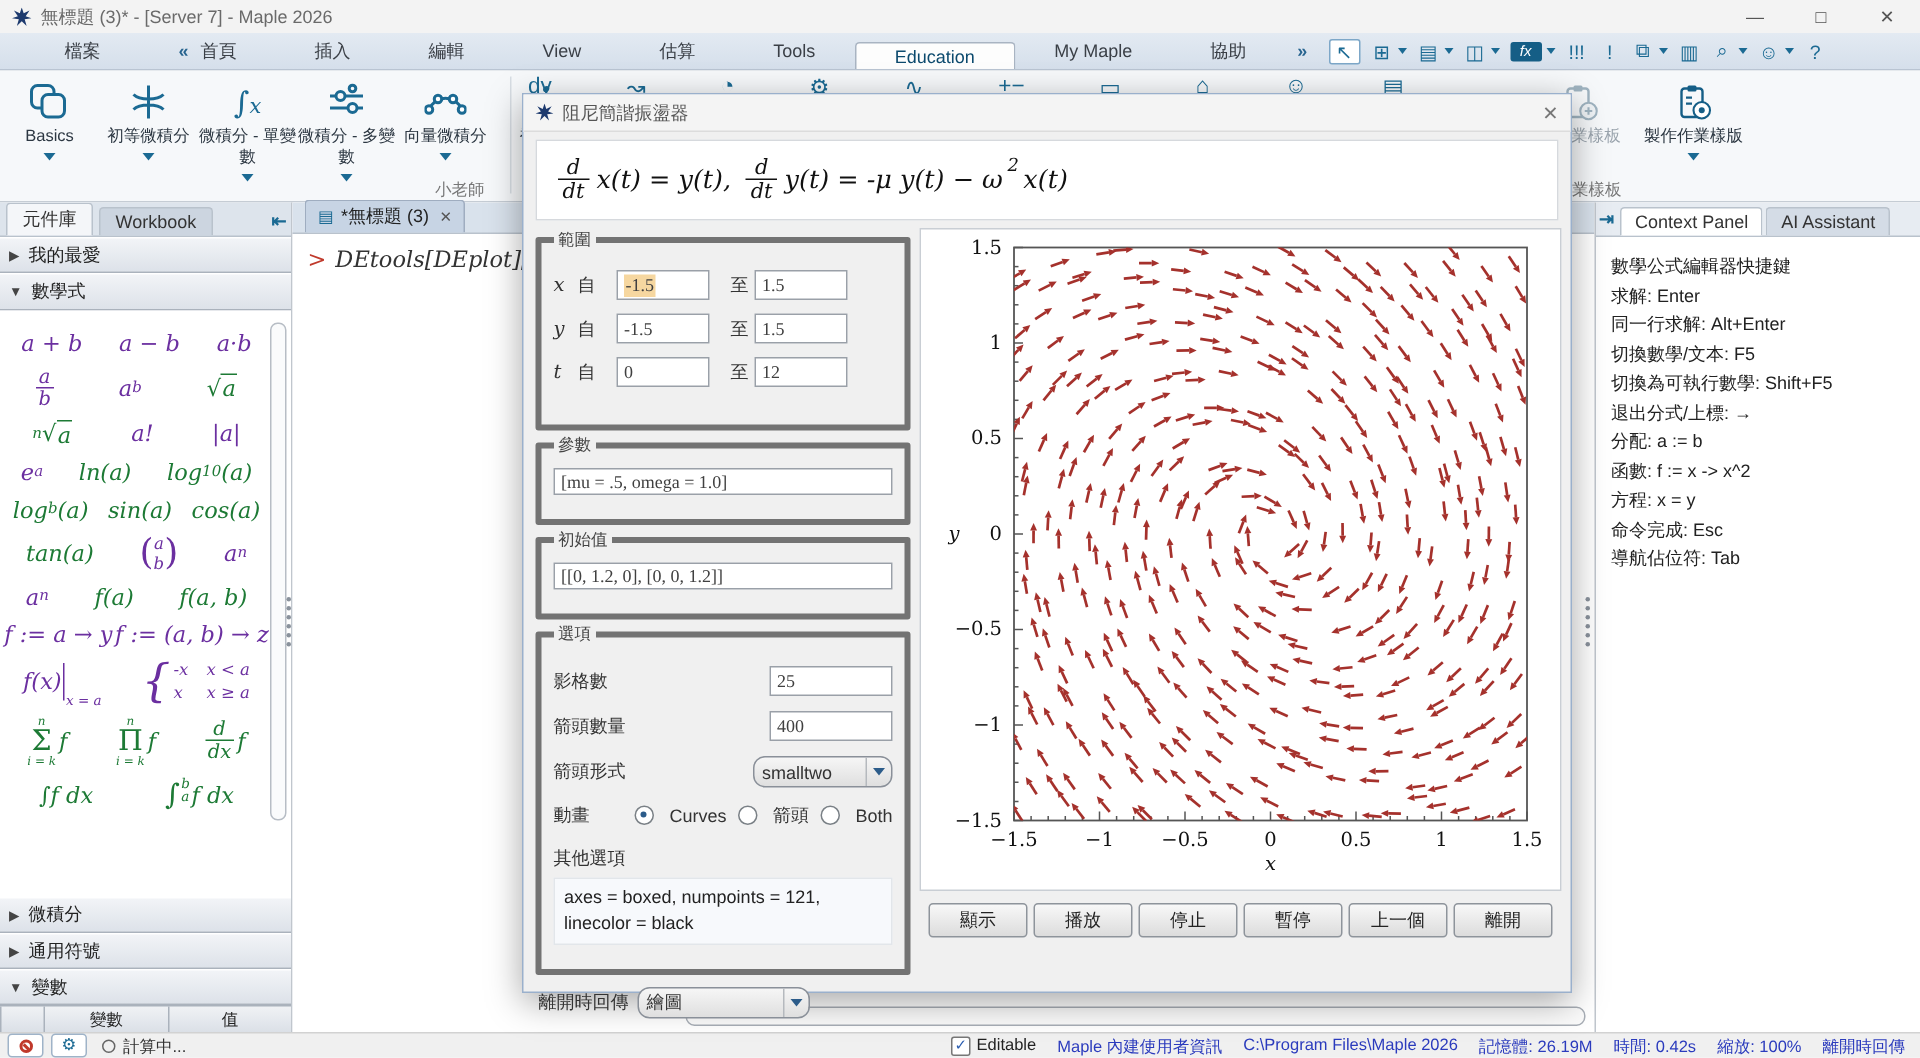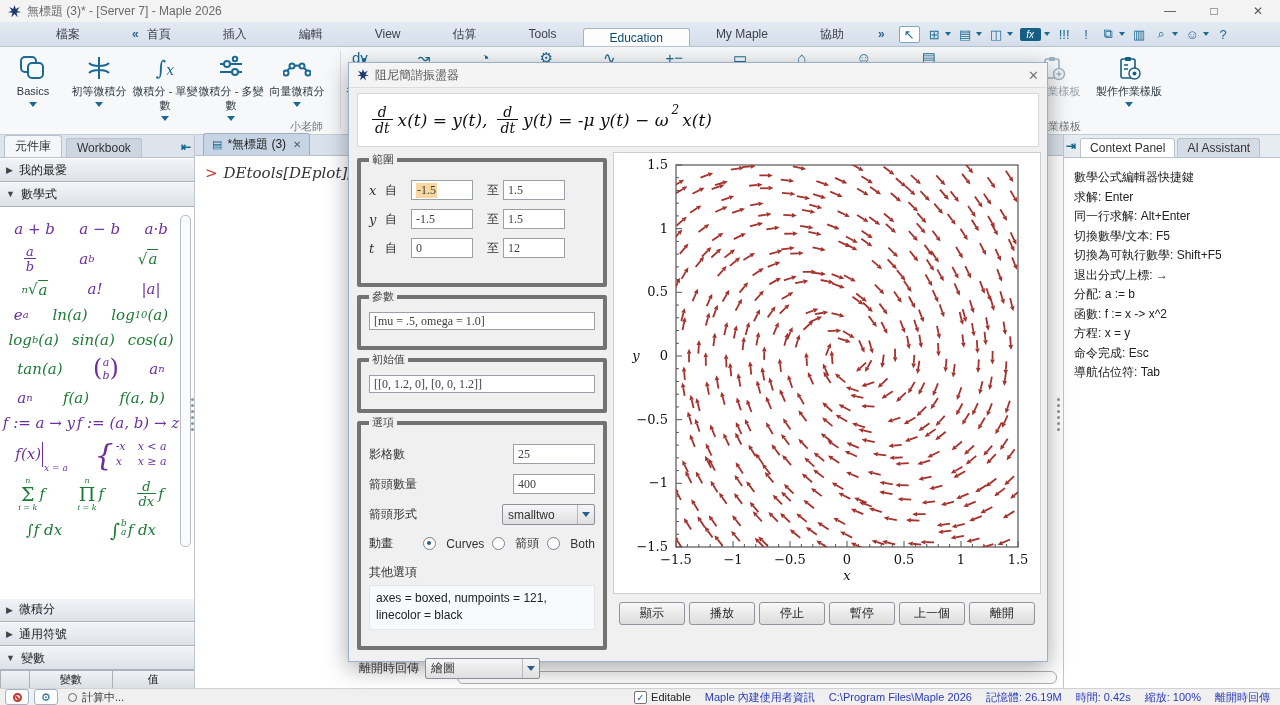--- a/index.html
+++ b/index.html
@@ -4,21 +4,21 @@
 <style>
   html,body{margin:0;padding:0;}
   body{width:1280px;height:705px;overflow:hidden;font-family:"Liberation Sans",sans-serif;background:#f0f0f0;position:relative;font-size:12px;color:#333;}
   #app{position:absolute;inset:0;}
   
   #titlebar{position:absolute;left:0;top:0;width:1280px;height:22px;background:#f3f3f3;display:flex;align-items:center;padding-left:8px;box-sizing:border-box;}
   #titlebar .ttl{color:#6a6a6a;font-size:12px;margin-left:6px;}
   .winctl{position:absolute;top:0;height:22px;width:44px;display:flex;align-items:center;justify-content:center;color:#555;font-size:12px;}
   
   #menubar{position:absolute;left:0;top:22px;width:1280px;height:25px;background:linear-gradient(#e3eaf2,#d5dfeb);border-bottom:1px solid #b9c4d2;box-sizing:border-box;display:flex;align-items:stretch;}
-  #menu-items{display:flex;align-items:stretch;padding-left:30px;}
+  #menu-items{display:flex;align-items:stretch;padding-left:17px;}
   .menu-item{display:flex;align-items:center;padding:0 26px;color:#3a3f46;font-size:12px;cursor:default;white-space:nowrap;}
   .menu-item.active-tab{background:#fdfdfd;border:1px solid #a9b4c2;border-bottom:none;border-radius:3px 3px 0 0;margin-top:6px;color:#0c4a6e;}
   .chev-back{color:#27648f;margin-right:8px;font-weight:bold;}
   #quickbar{display:flex;align-items:center;gap:3px;margin-left:4px;}
   .qitem{display:flex;align-items:center;color:#1b6a93;font-size:13px;padding:1px 2px;}
   .qitem .glyph{min-width:15px;text-align:center;}
   .qitem.boxed .glyph{border:1px solid #7da7c8;background:#fff;border-radius:2px;padding:0 2px;}
   .qitem.dark .glyph{background:#155e86;color:#fff;font-style:italic;font-size:10px;border-radius:2px;padding:1px 3px;}
   .qitem .chev{width:0;height:0;border-left:3px solid transparent;border-right:3px solid transparent;border-top:4px solid #1b6a93;margin-left:3px;}
   .ovflow{color:#27648f;font-weight:bold;padding:0 8px;display:flex;align-items:center;}
@@ -113,21 +113,21 @@
   fieldset{border:4px solid #737373;border-radius:2px;margin:0 0 2px 0;padding:4px 8px 16px;}
   legend{font-size:11px;color:#444;padding:0 3px;}
   .rngrow{display:grid;grid-template-columns:16px 26px 62px 30px 62px;align-items:center;margin:9px 0;}
   .rngvar{font-family:"DejaVu Serif",serif;font-style:italic;font-size:13px;}
   .lbl{font-size:12px;color:#333;}
   .fld{background:#fff;border:1px solid #9aa0a8;height:18px;display:flex;align-items:center;padding:0 4px;font-size:12px;color:#404040;font-family:Liberation Serif, serif;}
   .fld .hl{background:#f6d7a0;padding:0 1px;}
   .wide{width:100%;box-sizing:border-box;margin-top:4px;}
   .optrow{display:flex;align-items:center;justify-content:space-between;margin:10px 0;}
   .optrow .fld{width:72px;}
-  .sel{background:linear-gradient(#f6f6f6,#dfdfdf);border:1px solid #8a9099;border-radius:2px;height:19px;display:flex;align-items:center;font-size:12px;padding-left:5px;position:relative;}
+  .sel{background:linear-gradient(#f6f6f6,#dfdfdf);border:1px solid #8a9099;border-radius:8px;height:19px;display:flex;align-items:center;font-size:12px;padding-left:5px;position:relative;}
   .sel .sv{flex:1;}
   .sel .sarr{width:16px;height:100%;display:flex;align-items:center;justify-content:center;border-left:1px solid #b5b9be;}
   .sel .sarr::after{content:"";width:0;height:0;border-left:4px solid transparent;border-right:4px solid transparent;border-top:5px solid #2c5c8a;}
   #sel-style{width:86px;}
   .radios{display:flex;align-items:center;gap:8px;font-size:12px;}
   .radio{display:flex;align-items:center;gap:10px;}
   .rdot{width:11px;height:11px;border:1px solid #7a8086;border-radius:50%;background:#fff;position:relative;}
   .rdot.on::after{content:"";position:absolute;left:2.5px;top:2.5px;width:4px;height:4px;border-radius:50%;background:#2c5c8a;}
   #other-box{background:#f7f9fc;border:1px solid #e2e6ea;padding:4px 6px;font-size:12px;color:#222;line-height:1.45;margin-top:4px;}
   #return-row{display:flex;align-items:center;gap:6px;margin:8px 0 0 2px;font-size:12px;}

